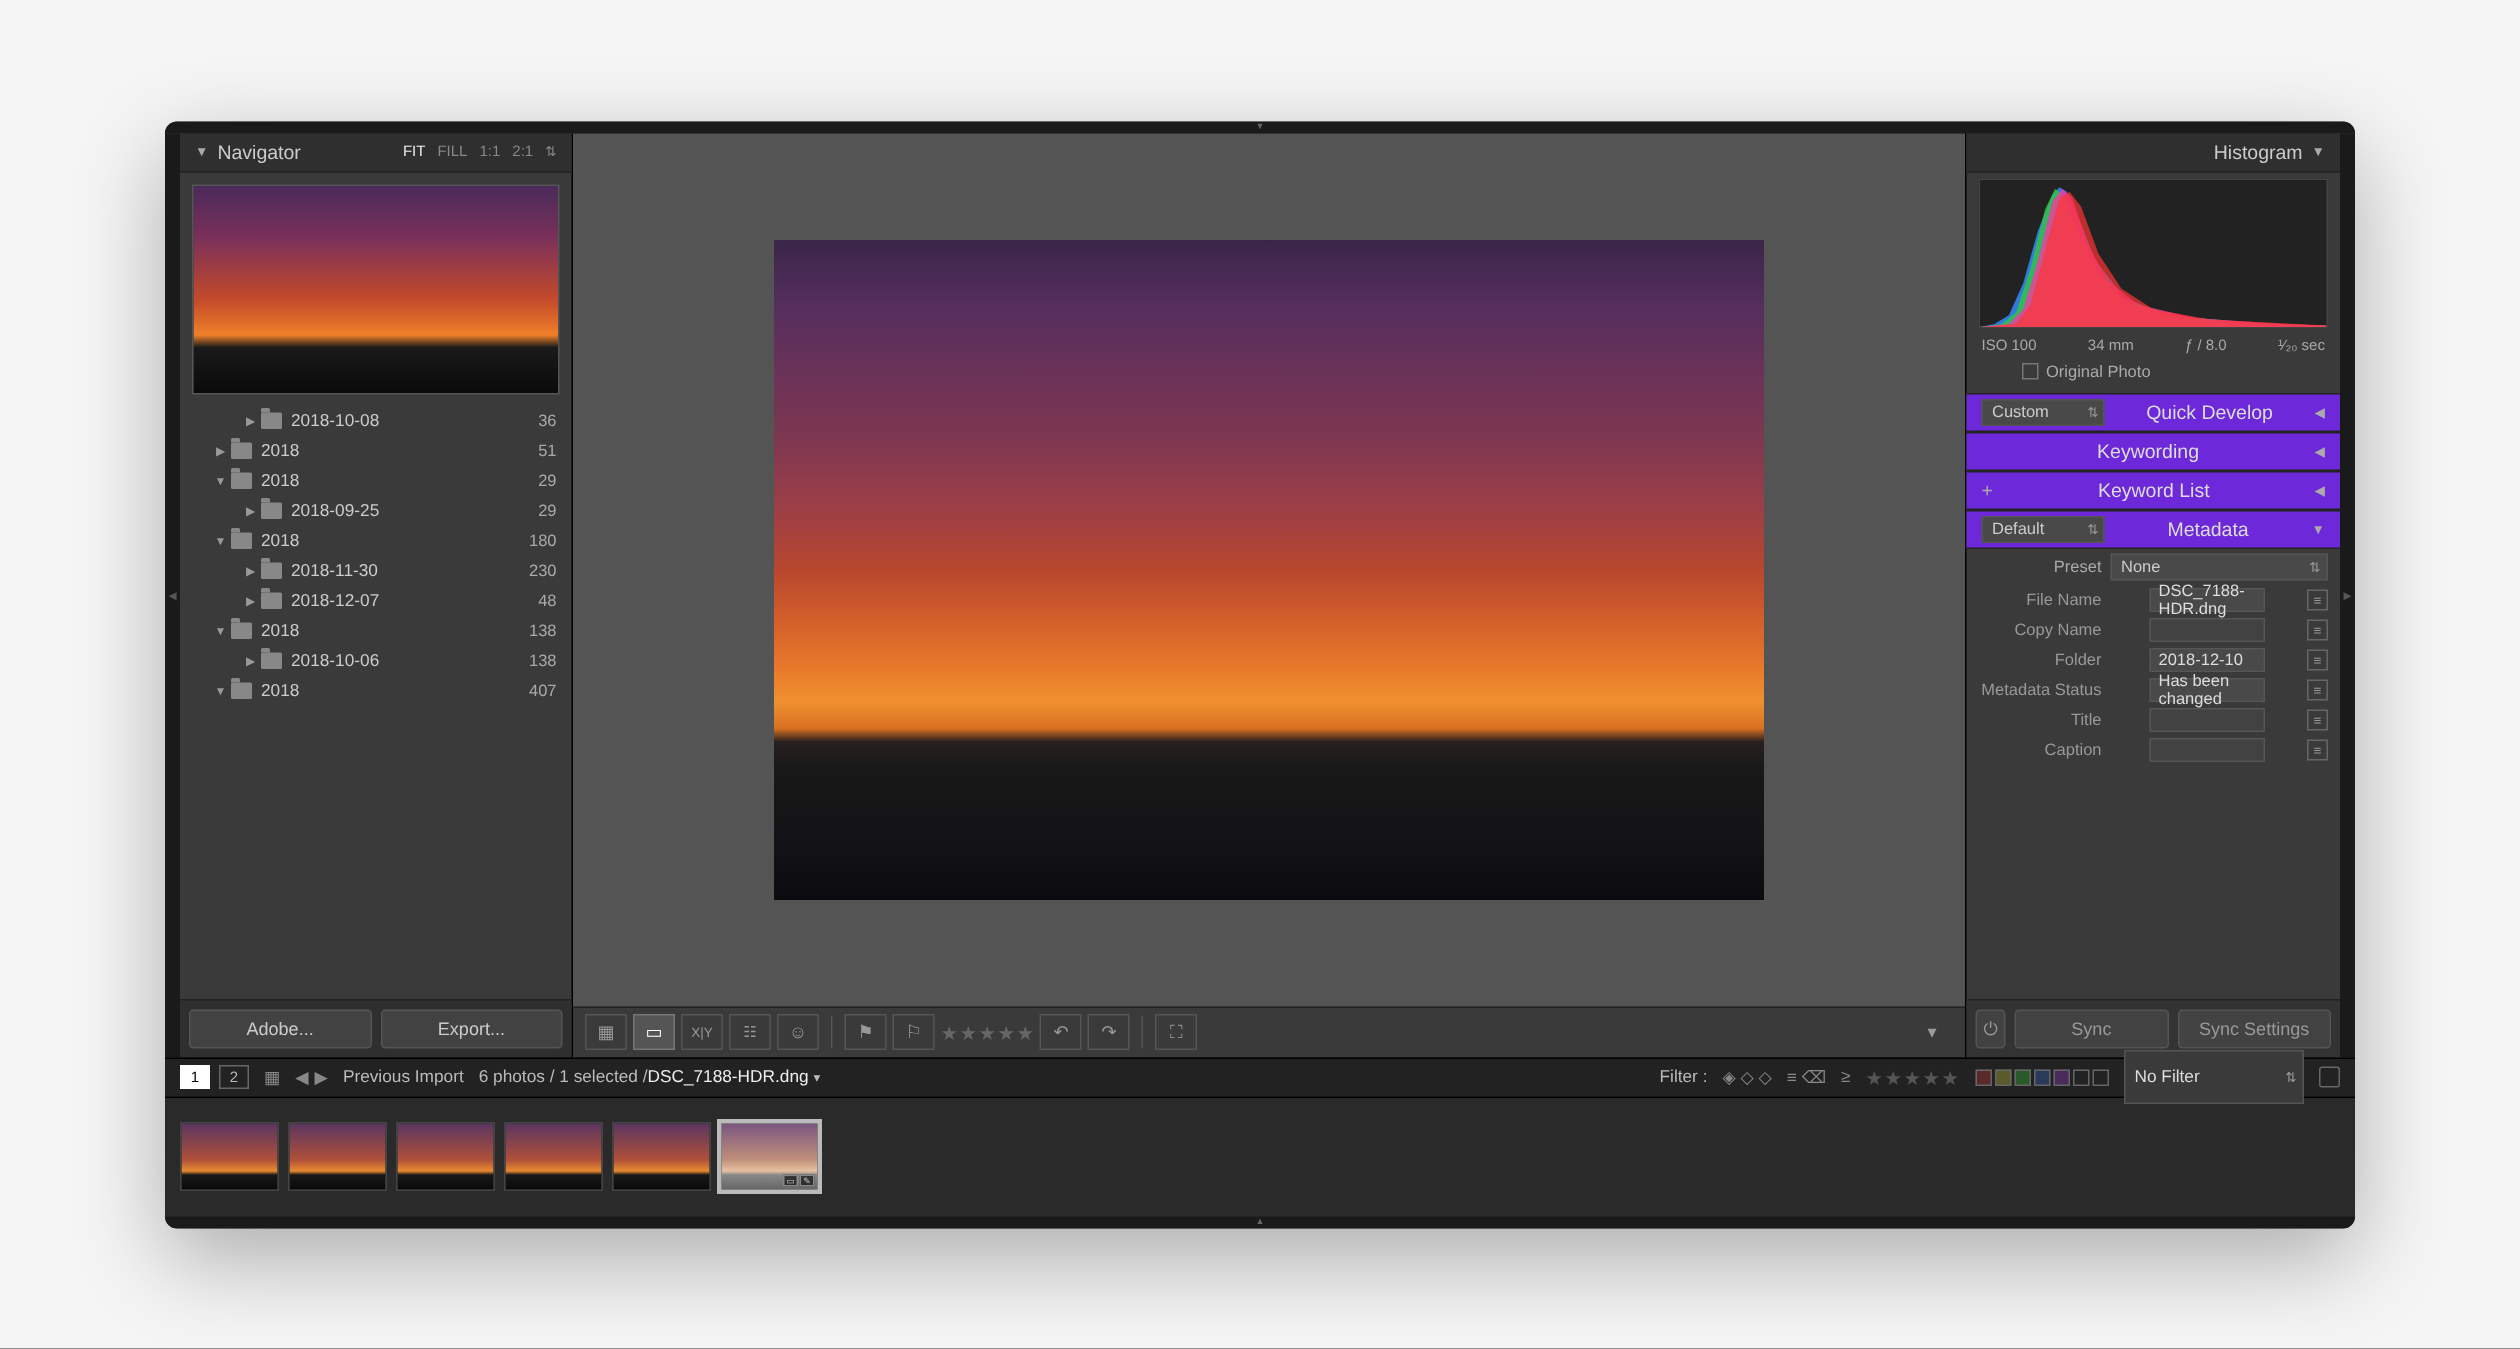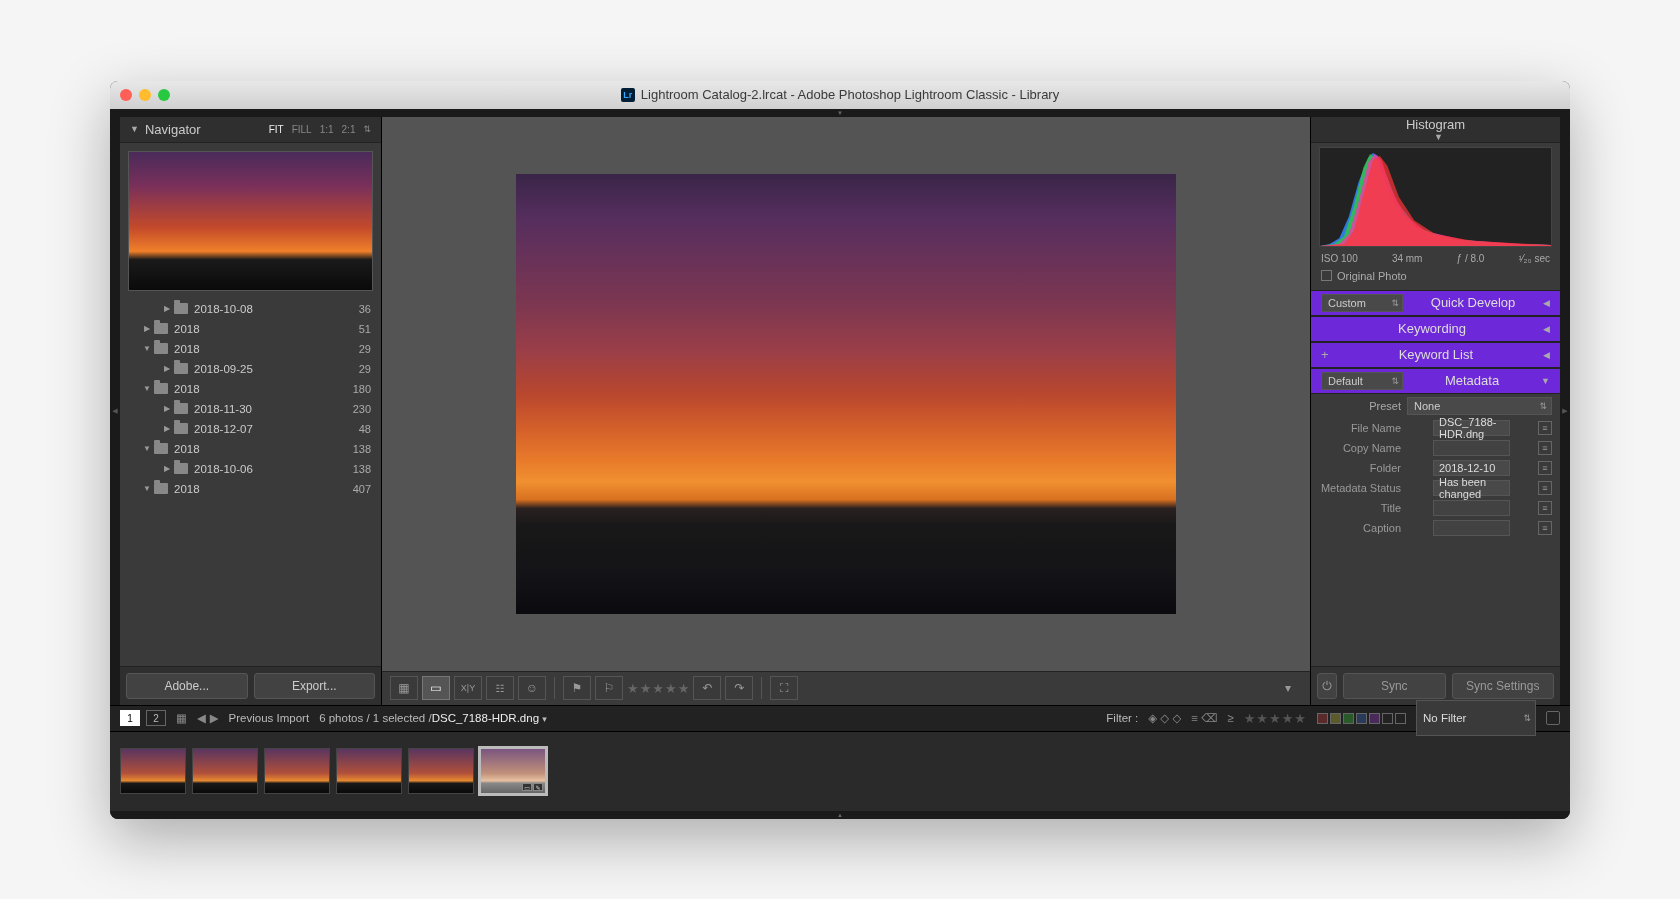--- a/index.html
+++ b/index.html
@@ -50,26 +50,26 @@
   background:linear-gradient(to top,#0a0a0f 0%,#141418 60%,rgba(20,20,24,0) 100%); }
 .toolbar { height:34px; background:#3a3a3a; border-top:1px solid #222; display:flex; align-items:center; padding:0 8px; gap:4px; }
 .tool-btn { width:28px; height:24px; background:#3a3a3a; border:1px solid #555; display:flex; align-items:center; justify-content:center; color:#999; font-size:12px; cursor:pointer; }
 .tool-btn.active { background:#555; color:#fff; border-color:#777; }
 .tool-divider { width:1px; height:22px; background:#555; margin:0 4px; }
 .stars-l { display:flex; gap:1px; color:#666; font-size:13px; }
 .tool-spacer { flex:1; }
 
 
 .right-panel { width:250px; background:#3a3a3a; display:flex; flex-direction:column; border-left:1px solid #000; font-size:12px; color:#ccc; }
-.panel-header.right-h { justify-content:flex-end;flex-direction:column; }
+.panel-header.right-h { justify-content:flex-end; }
 .panel-header.right-h .disc { order:2; margin:0 0 0 6px; }
 .histogram { height:100px; margin:4px 8px; background:#222; border:1px solid #444; position:relative; overflow:hidden; }
 .histo-svg { width:100%; height:100%; }
 .histo-info { display:flex; justify-content:space-between; padding:2px 10px; font-size:10px; color:#aaa; }
-.orig-photo { display:flex; align-items:center; gap:5px; padding:4px 10px 8px; font-size:11px; color:#aaa; }
+.orig-photo { display:flex; align-items:center; gap:5px; padding:4px 10px 8px; font-size:11px; color:#aaa;margin-left:27px; }
 .orig-photo .cb { width:11px; height:11px; border:1px solid #777; }
 .section-row { height:26px; background:#6d28d9; border-top:1px solid #222; border-bottom:1px solid #222; display:flex; align-items:center; padding:0 10px; font-size:13px; color:#ddd; }
 .section-row .disc { margin-left:auto; font-size:9px; color:#aaa; }
 .section-row .lead { margin-right:auto; }
 .preset-row { display:flex; align-items:center; padding:3px 8px; gap:6px; font-size:11px; color:#aaa; }
 .preset-row .sel { flex:1; background:#494949; border:1px solid #555; height:18px; display:flex; align-items:center; padding:0 6px; font-size:11px; color:#ccc; position:relative; }
 .preset-row .sel::after { content:"⇅"; position:absolute; right:4px; font-size:9px; color:#999; }
 .small-sel { width:82px; background:#494949; border:1px solid #555; height:18px; display:flex; align-items:center; padding:0 6px; font-size:11px; color:#ccc; position:relative; }
 .small-sel::after { content:"⇅"; position:absolute; right:3px; font-size:9px; color:#999; }
 .meta-row { display:flex; align-items:center; padding:2px 8px; font-size:11px; color:#aaa;gap:24px; }
@@ -103,30 +103,20 @@
 .thumb { width:66px; height:46px; background:linear-gradient(to bottom,#5a3560 0%,#b0503a 55%,#e88a30 72%,#181818 78%,#0a0a0a 100%); cursor:pointer; border:1px solid #444; position:relative; }
 .thumb.sel { outline:3px solid #bbb; outline-offset:-1px; background:linear-gradient(to bottom,#7a5580 0%,#c0907a 55%,#e8c0a0 72%,#888 78%,#666 100%); }
 .thumb .badge { position:absolute; right:2px; bottom:2px; display:flex; gap:1px; }
 .thumb .badge span { width:10px; height:8px; background:rgba(0,0,0,0.6); border:1px solid #888; font-size:6px; color:#ccc; display:flex; align-items:center; justify-content:center; }
 </style>
 </head>
 <body>
 
 <div class="window">
 
-  <div class="titlebar">
-    <div class="traffic-lights">
-      <div class="tlight tl-close"></div>
-      <div class="tlight tl-min"></div>
-      <div class="tlight tl-max"></div>
-    </div>
-    <div class="titlebar-title">
-      <span class="lr-icon">Lr</span><span>Lightroom Catalog-2.lrcat - Adobe Photoshop Lightroom Classic - Library</span>
-    </div>
-  </div>
 
   <div class="collapse-bar"></div>
 
   <div class="content">
     <div class="side-handle"></div>
 
     <div class="left-panel">
       <div class="panel-header">
         <span class="disc">▼</span>
         <span>Navigator</span>

